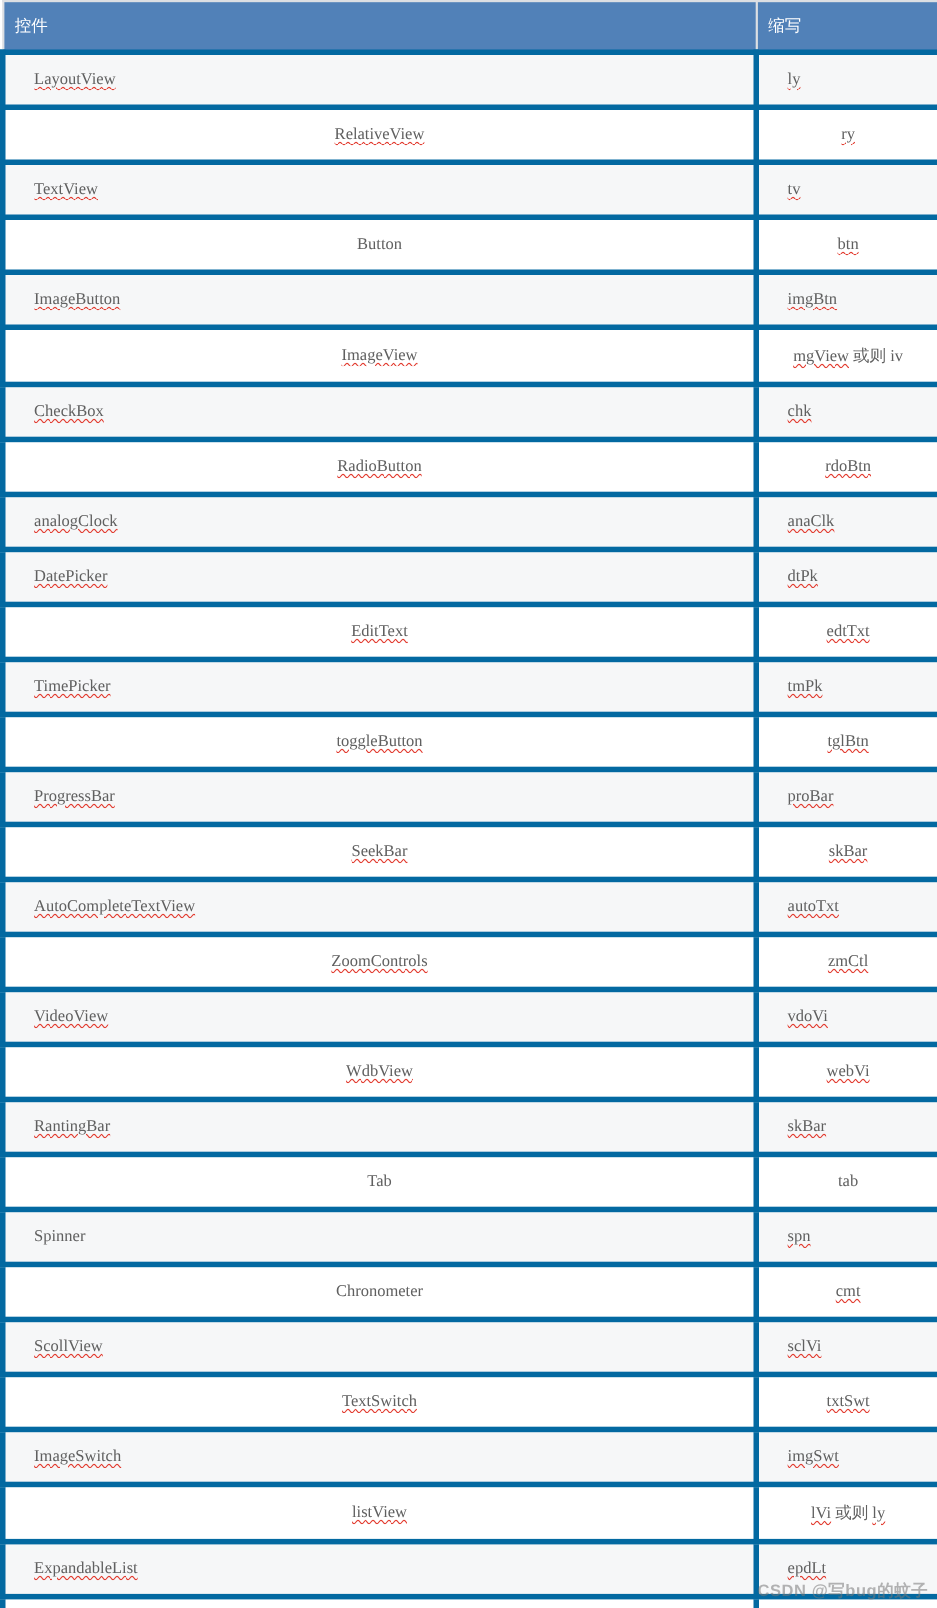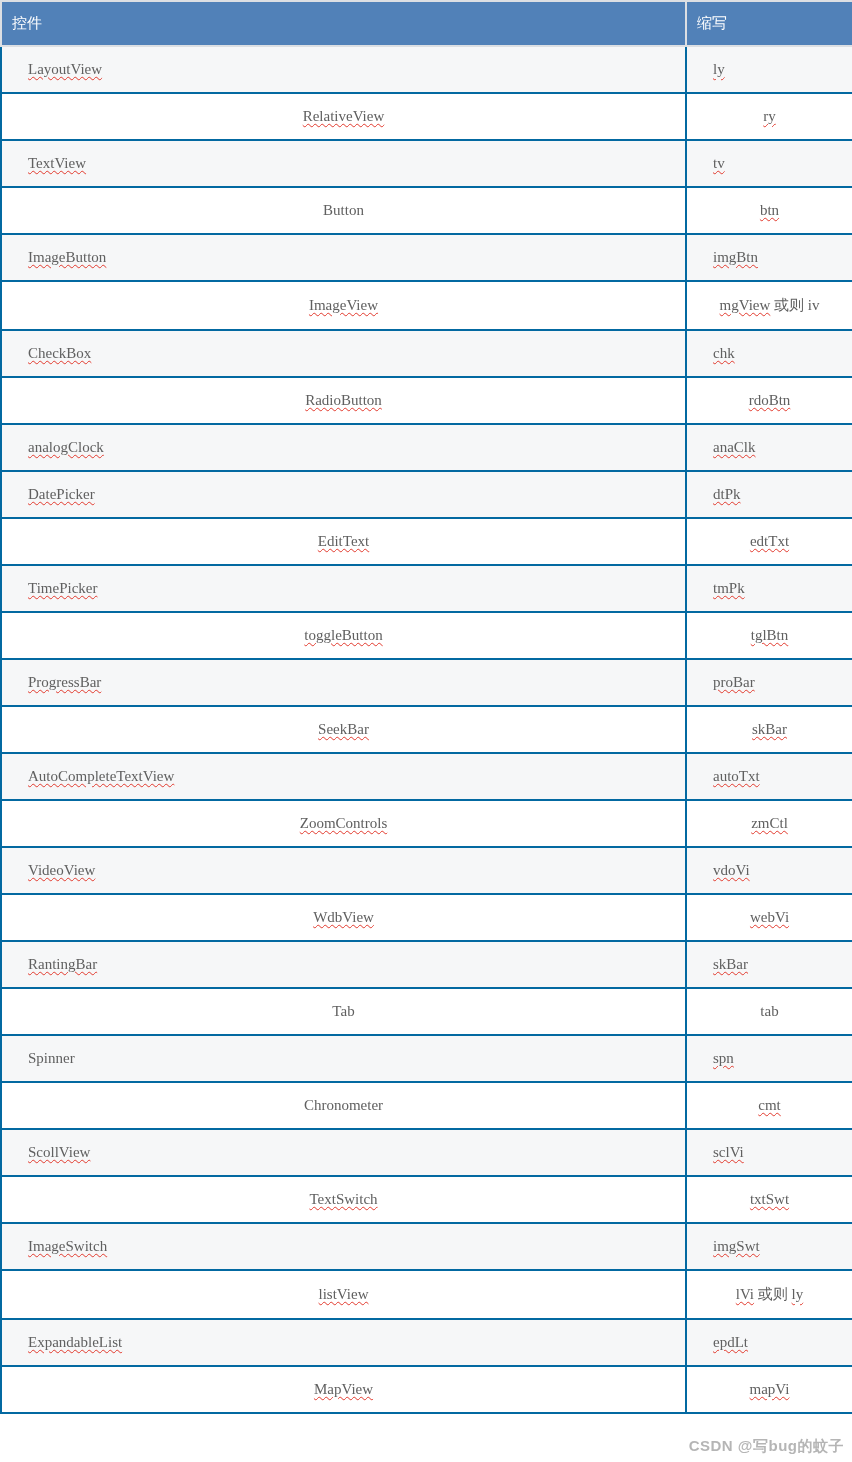--- a/index.html
+++ b/index.html
@@ -21,21 +21,21 @@
     color: #ffffff;
     font-weight: normal;
     text-align: left;
     padding: 12px 10px;
     border: 2px solid #dcdfe3;
     font-size: 15px;
     margin-left: 20px;
   }
   td {
     padding: 14px 26px;
-    border: 2px solid #0369a1;
+    border: 5px solid #0369a1;
     color: #606060;
     vertical-align: middle;
     font-size: 15px;
   }
   col.c1 { width: 685px; }
   col.c2 { width: 167px; }
   tr.shade td { background: #f6f7f8; }
   tr.plain td { background: #ffffff; text-align: center; }
   .spell {
     text-decoration-line: underline;

